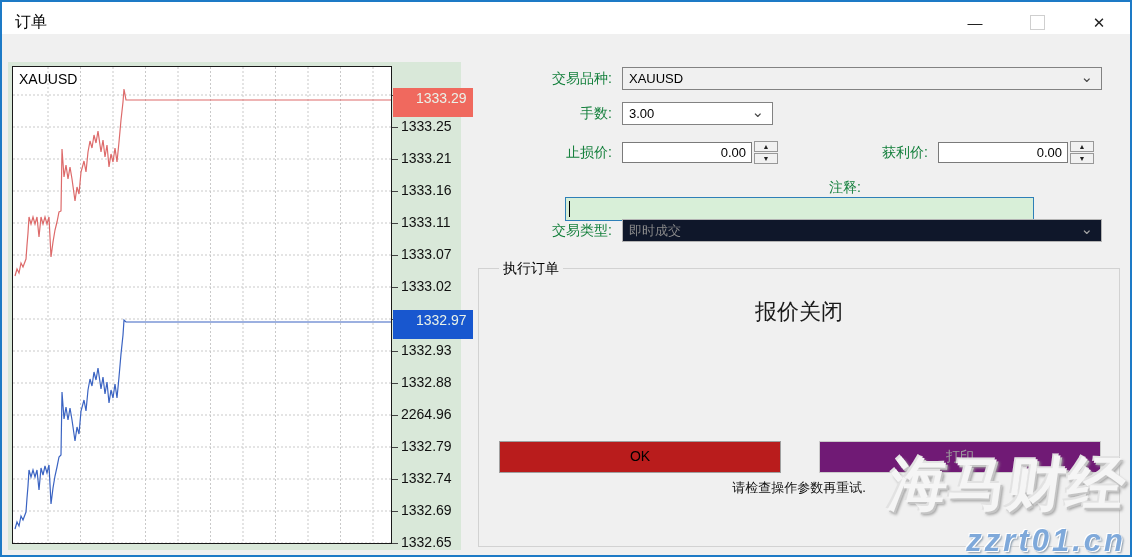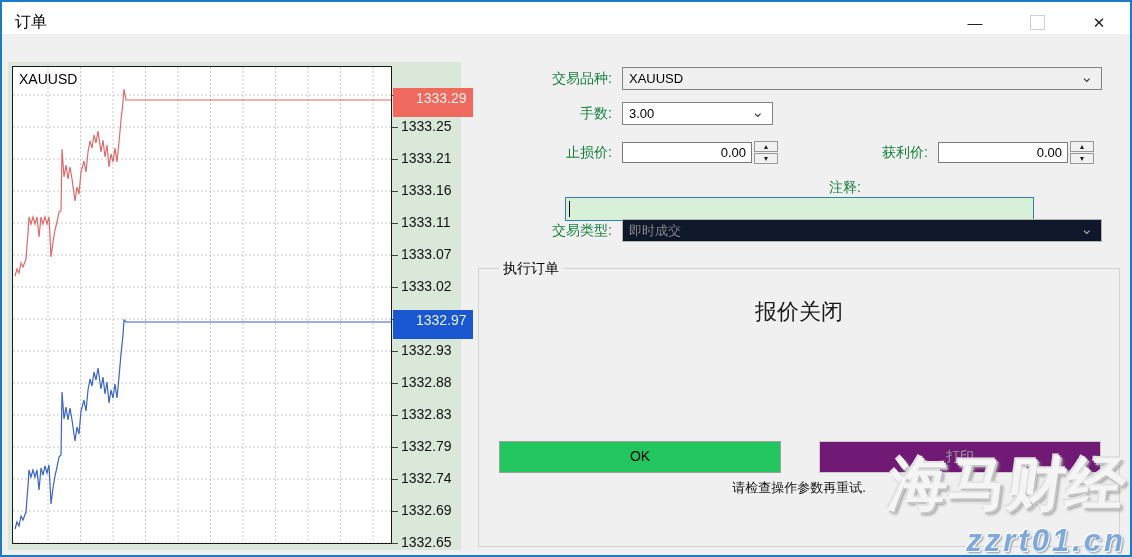--- a/index.html
+++ b/index.html
@@ -39,21 +39,21 @@
   .spinbtn:last-child{margin-bottom:0;}
   .comment-wrap{position:relative;width:467px;height:22px;border:1px solid #2e7fb8;
                 background:#d8efd8;}
   .caret{position:absolute;left:3px;top:3px;width:1px;height:16px;background:#000;animation:blink 1s steps(1) infinite;}
   @keyframes blink{50%{opacity:0;}}
   
   .groupbox{position:absolute;left:476px;top:266px;width:640px;height:277px;border:1px solid #d2d2d2;}
   .gtitle{position:absolute;left:8px;top:-9px;background:#f0f0f0;padding:0 4px;font-size:14px;color:#000;margin-left:12px;}
   .status-msg{position:absolute;left:0;top:28px;width:100%;text-align:center;font-size:22px;color:#1a1a1a;}
   .btn{position:absolute;top:172px;width:280px;height:30px;font-size:14px;text-align:center;line-height:28px;
-       background:#22c55e;border:1px solid #9f9f9f;cursor:pointer;color:#000;}
+       background:#b91c1c;border:1px solid #9f9f9f;cursor:pointer;color:#000;}
   .btn.disabled{background:#701a75;border-color:#cacaca;color:#9d9d9d;cursor:default;}
   .hint{position:absolute;left:0;top:210px;width:100%;text-align:center;font-size:13px;color:#111;}
   
   .wm{position:absolute;z-index:50;pointer-events:none;white-space:nowrap;}
   .wm1{right:4px;bottom:31px;font-size:58px;font-weight:bold;letter-spacing:1px;color:#f5f5f5;
        transform:skewX(-8deg);
        text-shadow:-2px -2px 0 #e2e2e2,2px 2px 0 #c4c4c4,3px 3px 3px #9c9c9c;}
   .wm2{right:4px;bottom:-4px;font-size:31px;font-weight:bold;font-style:italic;letter-spacing:3px;
        color:#7fa9da;text-shadow:1px 1px 0 #fff,-1px -1px 0 #fff,2px 2px 2px #8899aa;}
 </style>
@@ -117,21 +117,21 @@
     <div class="tick" style="top: 24px;">1333.30</div>
         <div class="tick" style="top: 56px;">1333.25</div>
         <div class="tick" style="top: 88px;">1333.21</div>
         <div class="tick" style="top: 120px;">1333.16</div>
         <div class="tick" style="top: 152px; text-align: right;">1333.11</div>
         <div class="tick" style="top: 184px;">1333.07</div>
         <div class="tick" style="top: 216px;">1333.02</div>
         <div class="tick" style="top: 248px;">1332.97</div>
         <div class="tick" style="top: 280px;">1332.93</div>
         <div class="tick" style="top: 312px;">1332.88</div>
-        <div class="tick" style="top: 344px;">1332.83</div>
+        <div class="tick" style="top: 344px;">2264.96</div>
         <div class="tick" style="top: 376px;">1332.79</div>
         <div class="tick" style="top: 408px;">1332.74</div>
         <div class="tick" style="top: 440px;">1332.69</div>
         <div class="tick" style="top: 472px;">1332.65</div>
       </div>
   </div>
 
   <div class="row" style="left:476px;top:65px;width:642px;">
     <div class="flabel">交易品种:</div>
     <div class="combo" style="width:472px;">

